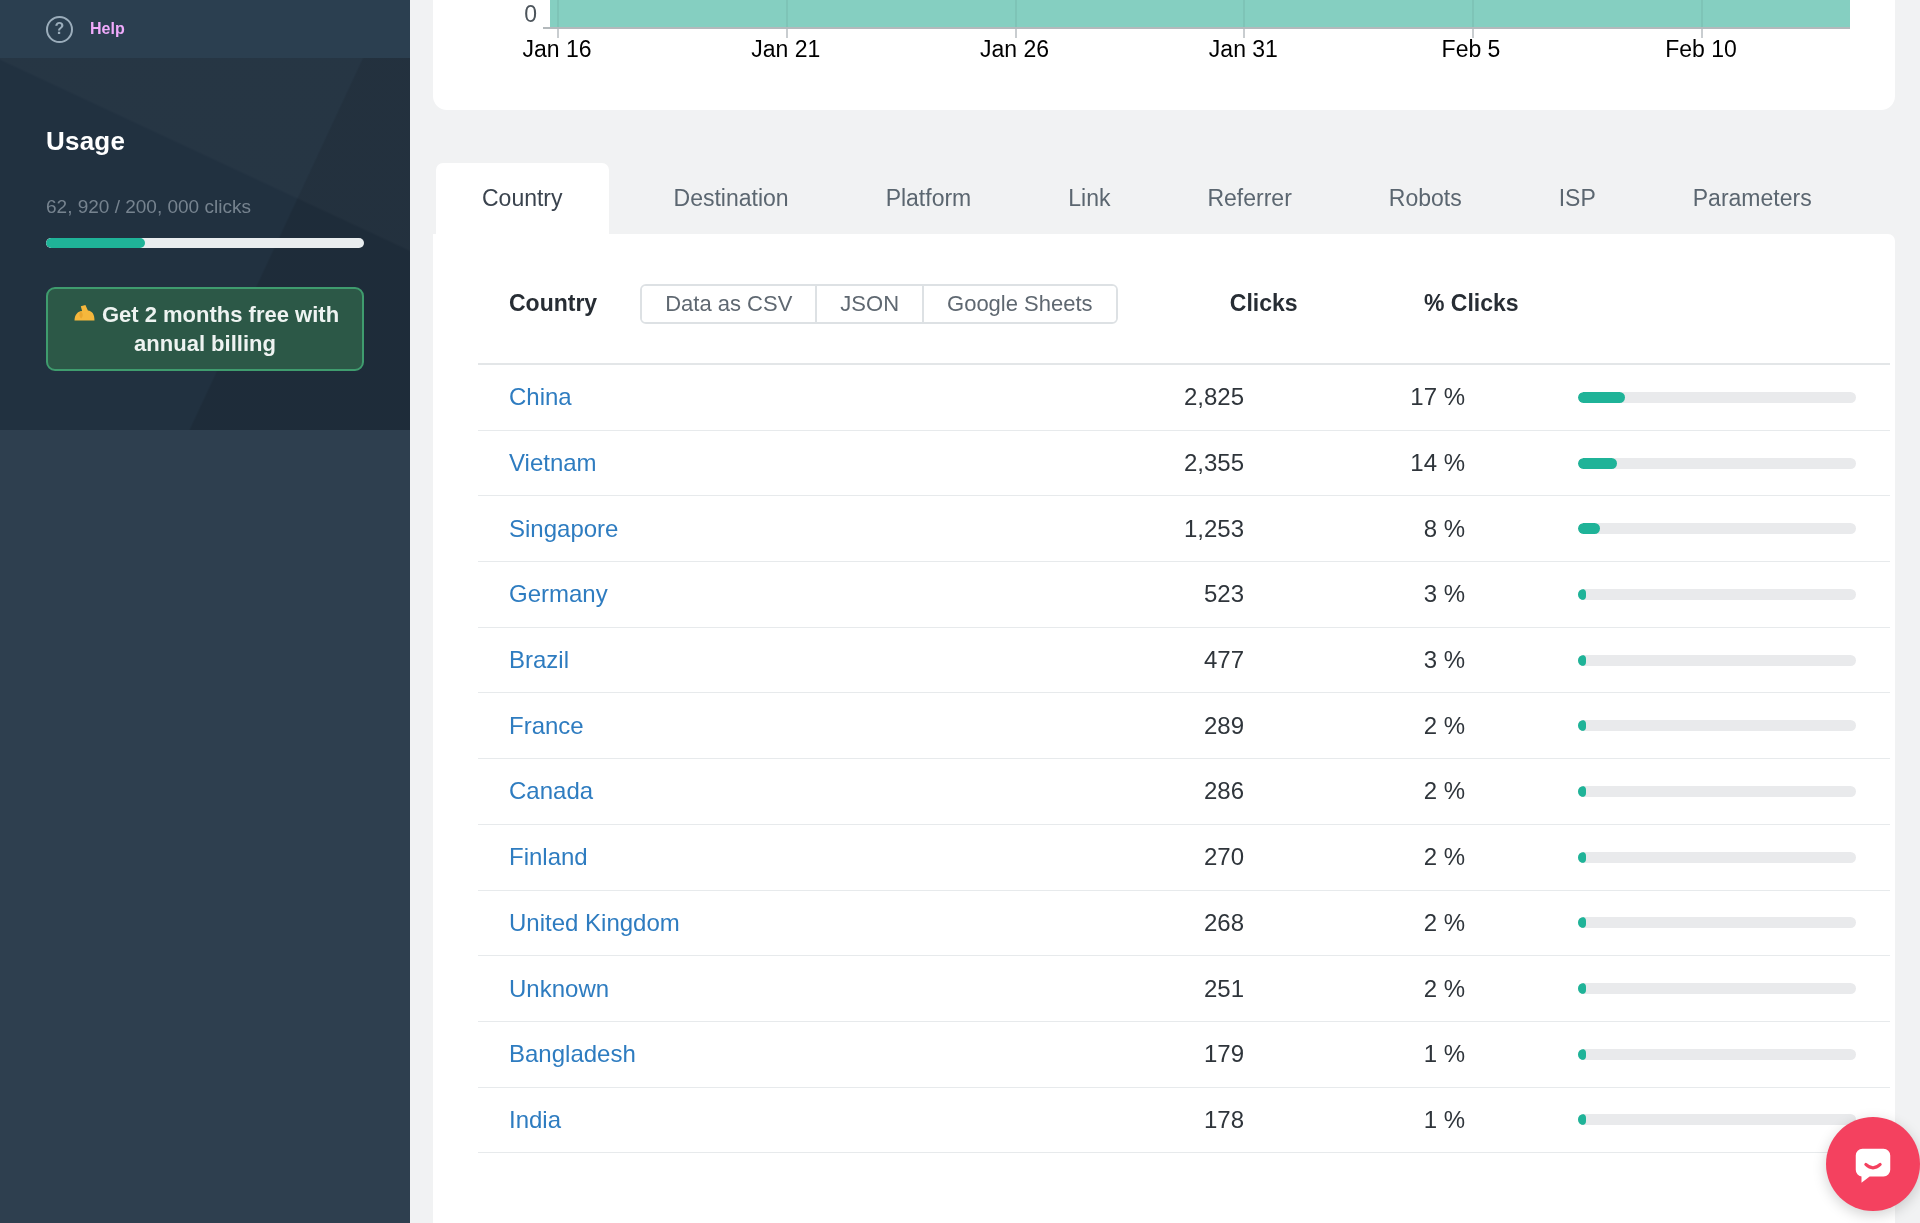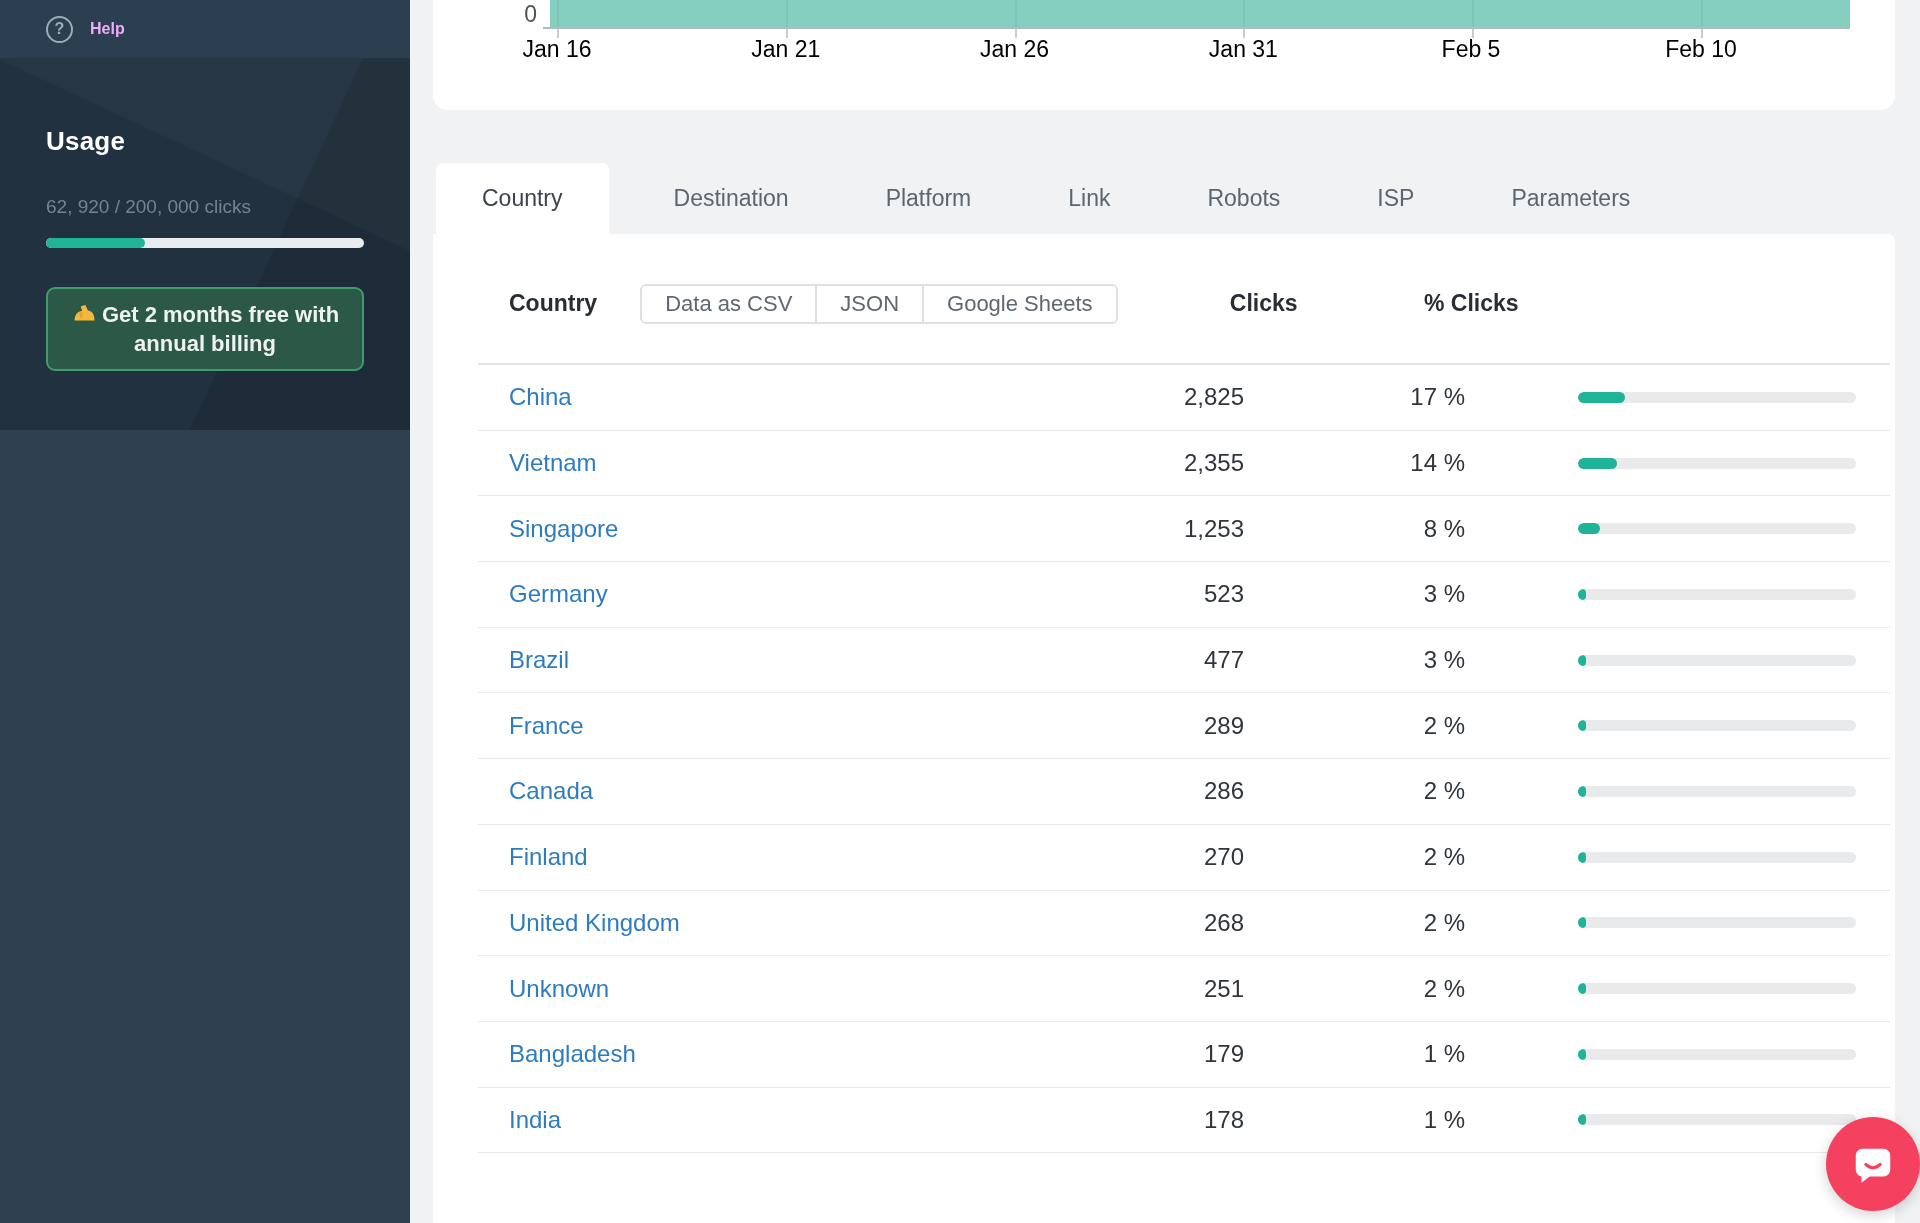--- a/index.html
+++ b/index.html
@@ -197,20 +197,21 @@
       <div class="tickmark" style="left: 1268px;"></div>
       <div class="tick-label" style="left: 1268px;">Feb 10</div>
     </div>
 </section>
 
 <nav class="tabs" id="tabs">
     <div class="tab active">Country</div>
     <div class="tab">Destination</div>
     <div class="tab">Platform</div>
     <div class="tab">Link</div>
+    <div class="tab">Referrer</div>
     <div class="tab">Robots</div>
     <div class="tab">ISP</div>
     <div class="tab">Parameters</div>
   </nav>
 
 <section class="panel">
   <div class="table-head grid-cols">
     <div class="head-left">
       <span class="head-country">Country</span>
       <span class="export-group" id="export-group">

